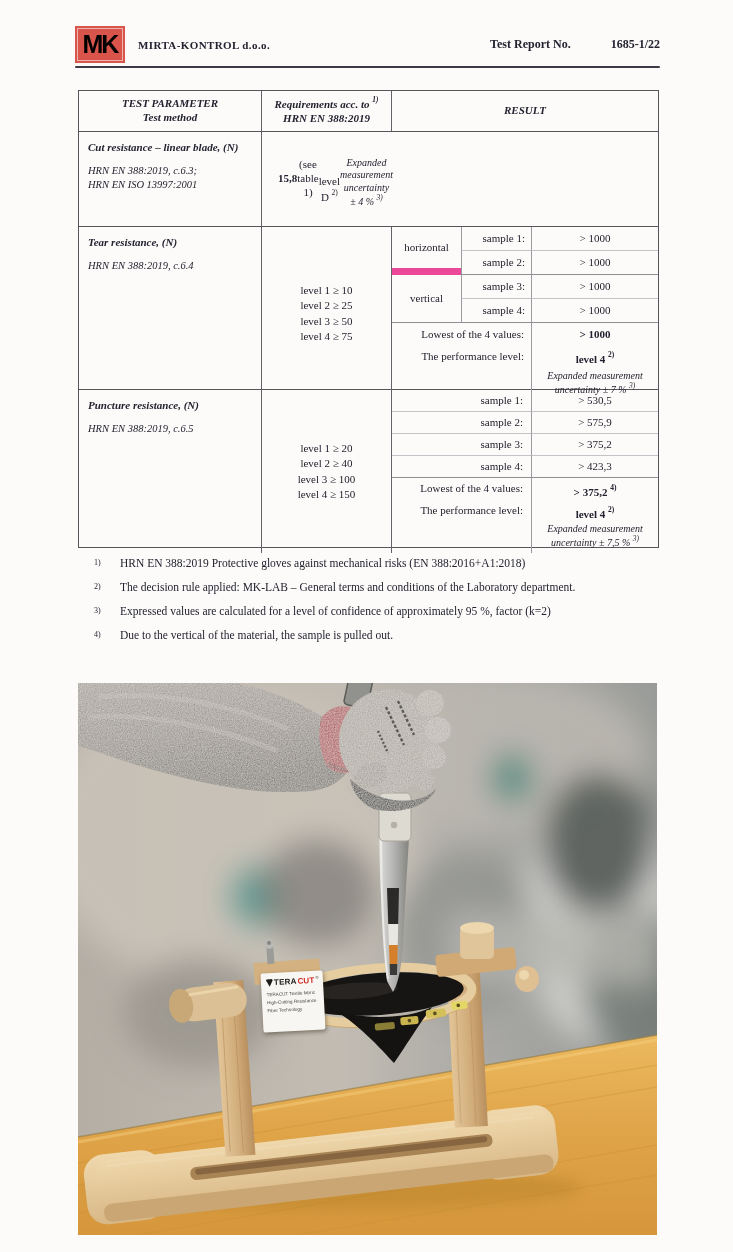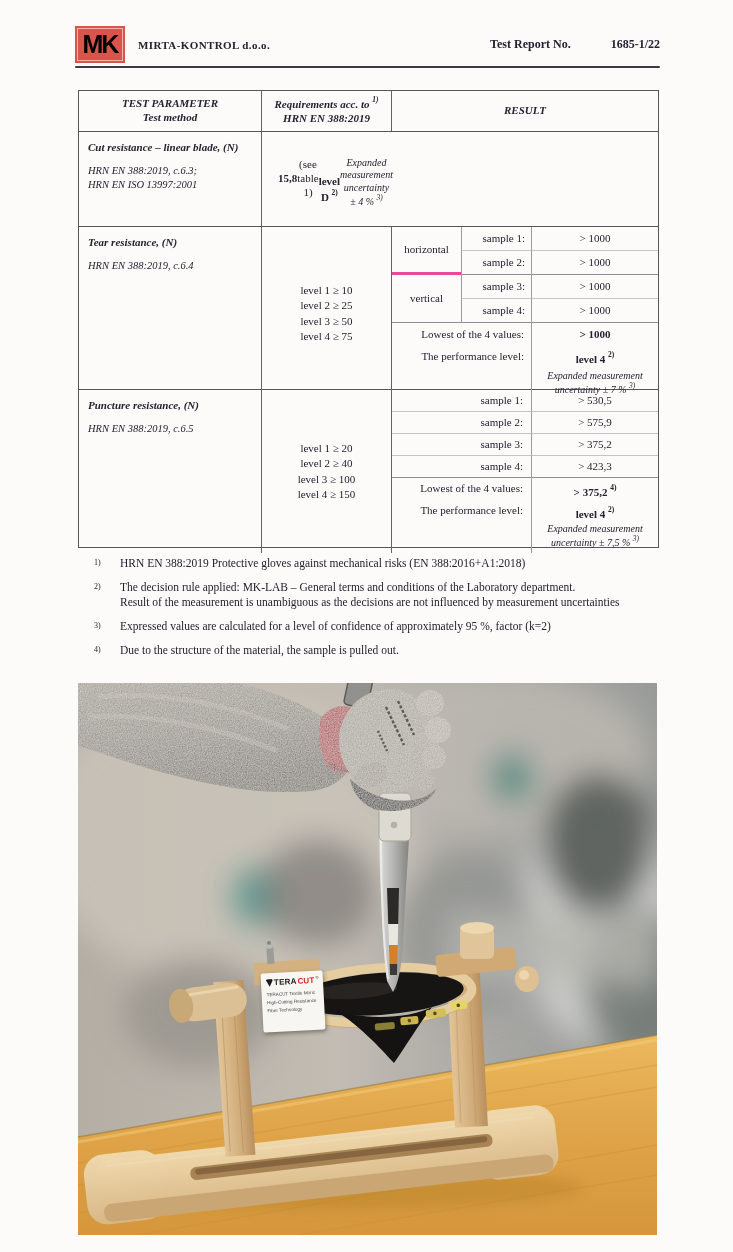--- a/index.html
+++ b/index.html
@@ -23,27 +23,27 @@
   .row-tear{height:163px;}
   .row-punct{height:158px;}
   .c2,.c3{border-left:1px solid #63636a;}
   .hcell{display:flex;flex-direction:column;align-items:center;justify-content:center;font-weight:bold;font-style:italic;font-size:11px;}
   .pcell{padding:9px 8px 6px 9px;}
   .pname{font-weight:bold;font-style:italic;}
   .pmeth{font-style:italic;margin-top:9px;font-size:10.5px;line-height:1.35;}
   .reqs{display:flex;flex-direction:column;align-items:center;justify-content:center;height:100%;line-height:1.38;}
   .cut-res{display:flex;flex-direction:row;align-items:center;justify-content:center;height:100%;text-align:center;padding-left:18px;}
   .cut-res .v{font-weight:bold;}
-  .cut-res .lvl{font-weight:bold;margin-top:22px;}
+  .cut-res .lvl{font-weight:normal;margin-top:22px;}
   .cut-res .unc{font-style:italic;font-size:10px;margin-top:8px;}
   sup{font-size:7.5px;position:relative;top:-1px;}
   
   .tear-grid{display:grid;grid-template-columns:69px 70px 1fr;grid-template-rows:24px 24px 24px 24px 22px 22px auto;height:100%;}
   .orient{grid-column:1;grid-row:span 2;display:flex;align-items:center;justify-content:center;}
-  .o1{border-bottom:3px solid #ec4899;}
+  .o1{border-bottom:7px solid #ec4899;}
   .o2{border-bottom:1px solid #8f8f95;}
   .slab{text-align:right;padding-right:6px;line-height:23px;border-left:1px solid #9a9aa0;}
   .sval{text-align:center;line-height:23px;border-left:1px solid #9a9aa0;}
   .sep-light{border-bottom:1px solid #c3c3c8;}
   .sep-dark{border-bottom:1px solid #8f8f95;}
   .span2{grid-column:1 / 3;text-align:right;padding-right:7px;line-height:22px;}
   .bval{font-weight:bold;text-align:center;line-height:22px;border-left:1px solid #9a9aa0;}
   .uncell{grid-column:3;border-left:1px solid #9a9aa0;font-style:italic;font-size:10px;text-align:center;
           display:flex;flex-direction:column;justify-content:center;line-height:1.3;padding:2px 2px 4px;}
   .fill12{grid-column:1/3;}
@@ -195,30 +195,29 @@
 
   <div class="fnotes">
     <div class="fn">
       <span class="fnum">1)</span>
       <span><span>HRN EN 388:2019   Protective gloves against mechanical risks (EN 388:2016+A1:2018)</span></span>
     </div>
     <div class="fn">
       <span class="fnum">2)</span>
       <span>
         <div>The decision rule applied: MK-LAB – General terms and conditions of the Laboratory department.</div>
-        <div>Result of the measurement is unambiguous as the decisions are not influenced by measurement uncertainties</div>
       </span>
     </div>
     <div class="fn">
       <span class="fnum">3)</span>
       <span><span>Expressed values are calculated for a level of confidence of approximately 95 %, factor (k=2)</span></span>
     </div>
     <div class="fn">
       <span class="fnum">4)</span>
-      <span><span>Due to the structure of the material, the sample is pulled out.</span></span>
+      <span><span>Due to the vertical of the material, the sample is pulled out.</span></span>
     </div>
   </div>
 
   <div class="photo">
     <svg width="579" height="552" viewBox="0 0 579 552" xmlns="http://www.w3.org/2000/svg">
       <defs>
         <linearGradient id="bgGrad" x1="0" y1="0" x2="1" y2="0">
           <stop offset="0" stop-color="#b4aea5"></stop>
             <stop offset="0.45" stop-color="#c2bcb3"></stop>
           <stop offset="0.75" stop-color="#a5a5a2"></stop>

